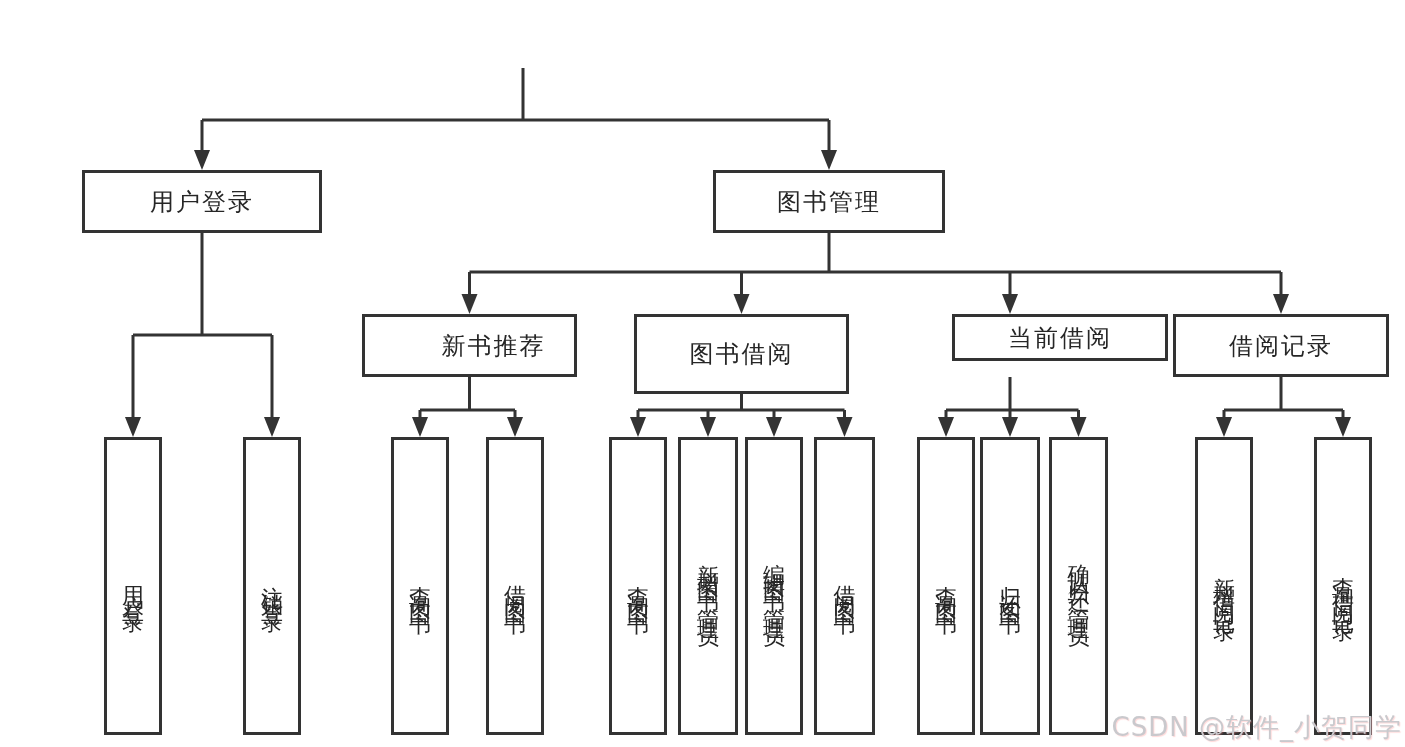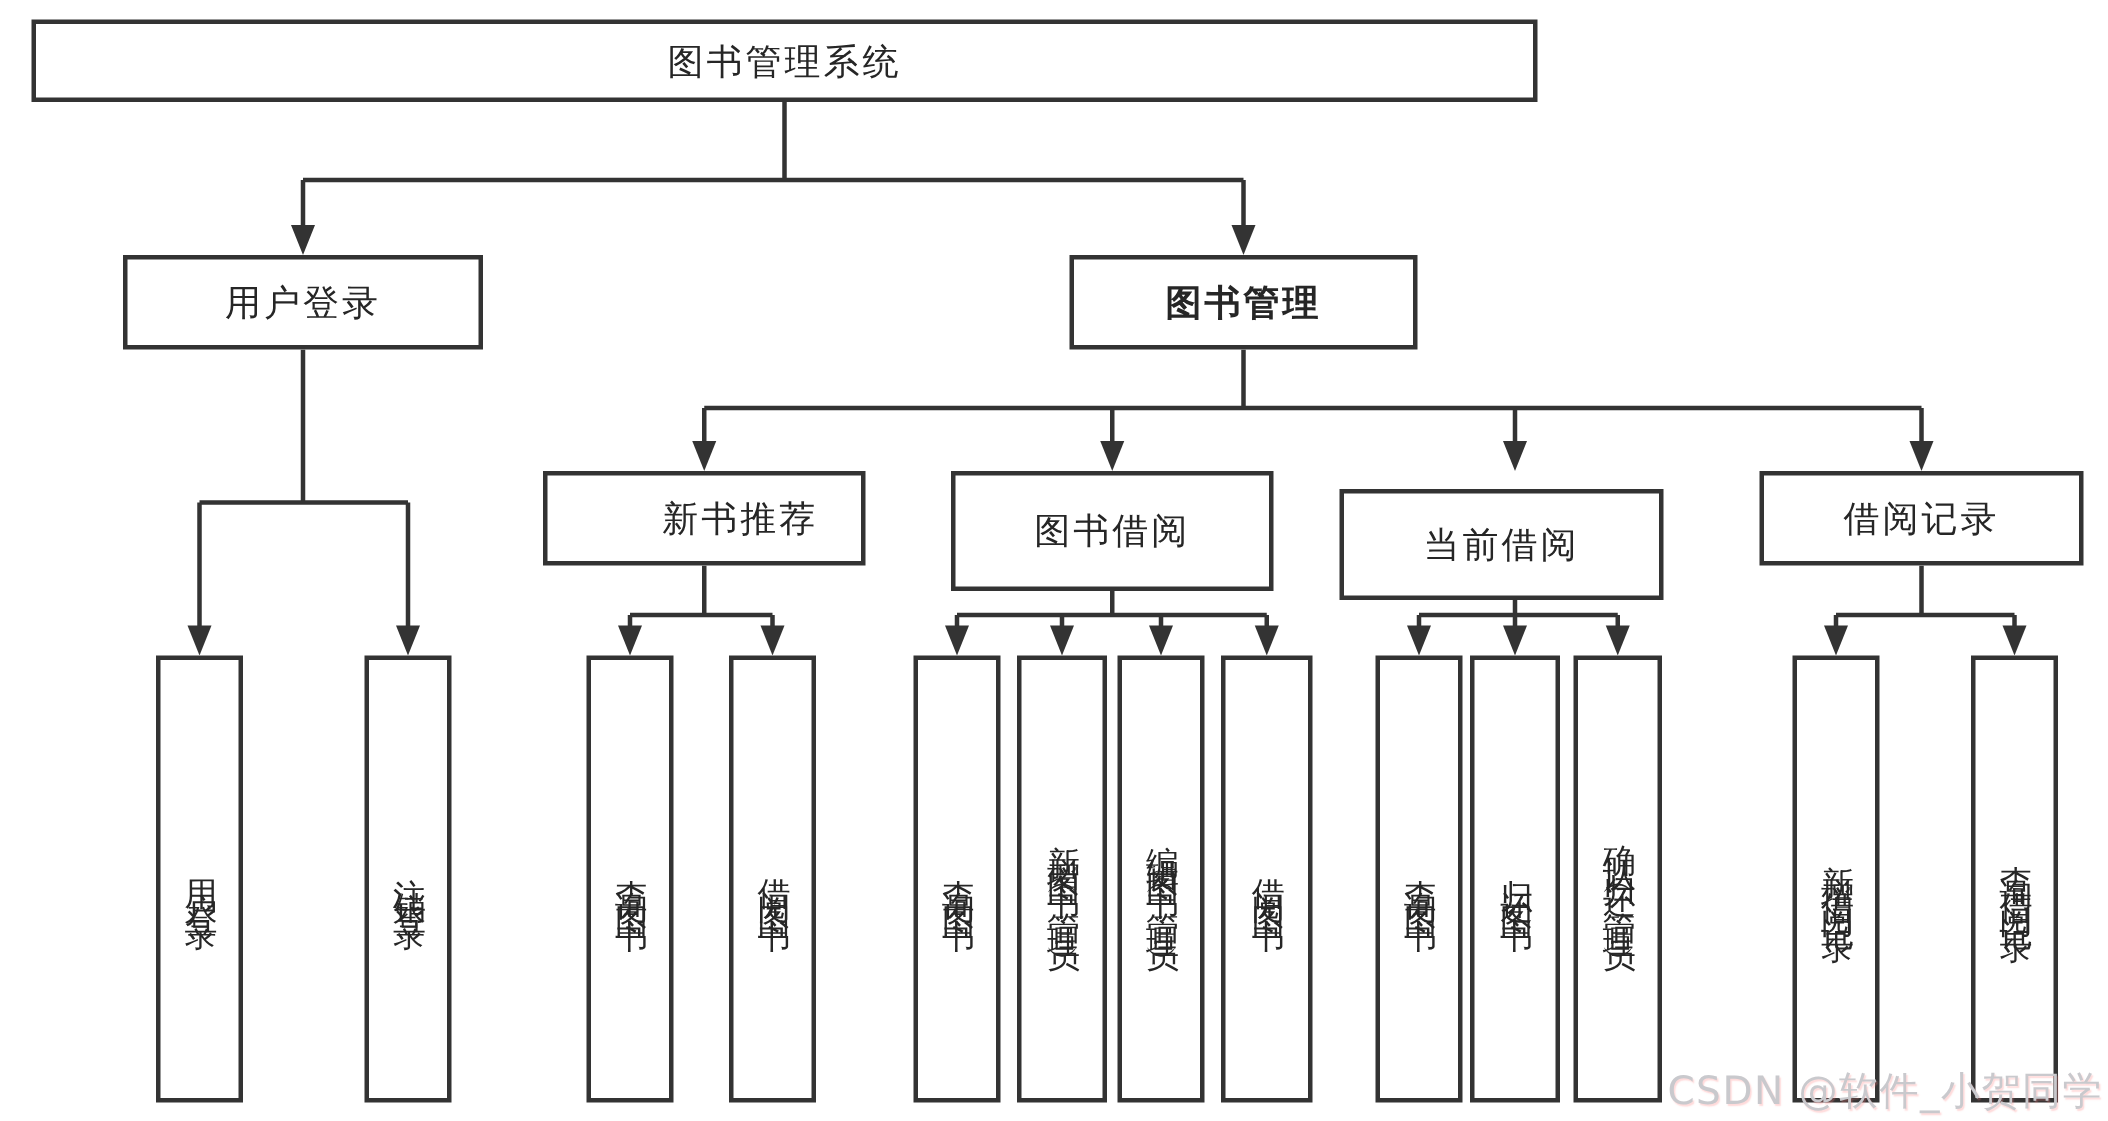--- a/index.html
+++ b/index.html
@@ -49,24 +49,24 @@
     writing-mode: vertical-rl;
     text-orientation: mixed;
     font-size: 22px;
     letter-spacing: 9px;
     color: #262626;
     line-height: 1;
   }
   
   .n-root  { left: 21px;   top: 13px;  width: 1004px; height: 55px; }
   .n-login { left: 82px;   top: 170px; width: 240px;  height: 63px; }
-  .n-mgmt  { left: 713px;  top: 170px; width: 232px;  height: 63px; font-weight: bold; }
+  .n-mgmt  { left: 713px;  top: 170px; width: 232px;  height: 63px; }
   .n-l3-1  { left: 362px;  top: 314px; width: 215px;  height: 63px; padding-left: 48px; }
   .n-l3-2  { left: 634px;  top: 314px; width: 215px;  height: 80px; }
-  .n-l3-3  { left: 893px;  top: 314px; width: 216px;  height: 74px; margin-top: 12px; }
+  .n-l3-3  { left: 952px;  top: 314px; width: 216px;  height: 47px; }
   .n-l3-4  { left: 1173px; top: 314px; width: 216px;  height: 63px; }
   .lf-1  { left: 104px;  width: 58px; }
   .lf-2  { left: 243px;  width: 58px; }
   .lf-3  { left: 391px;  width: 58px; }
   .lf-4  { left: 486px;  width: 58px; }
   .lf-5  { left: 609px;  width: 58px; }
   .lf-6  { left: 678px;  width: 60px; }
   .lf-7  { left: 745px;  width: 58px; }
   .lf-8  { left: 814px;  width: 61px; }
   .lf-9  { left: 917px;  width: 58px; }
@@ -116,23 +116,20 @@
       <polygon points="766,417 782,417 774,437"></polygon>
       <polygon points="836.5,417 852.5,417 844.5,437"></polygon>
       <polygon points="938,417 954,417 946,437"></polygon>
       <polygon points="1002,417 1018,417 1010,437"></polygon>
       <polygon points="1070.5,417 1086.5,417 1078.5,437"></polygon>
       <polygon points="1216,417 1232,417 1224,437"></polygon>
       <polygon points="1335,417 1351,417 1343,437"></polygon>
     </g>
   </svg>
 
-  <div class="box n-root">
-    <span>图书管理系统</span>
-  </div>
 
   <div class="box n-login">
     <span>用户登录</span>
   </div>
   <div class="box n-mgmt">
     <span>图书管理</span>
   </div>
 
   <div class="box n-l3-1">
     <span>新书推荐</span>

